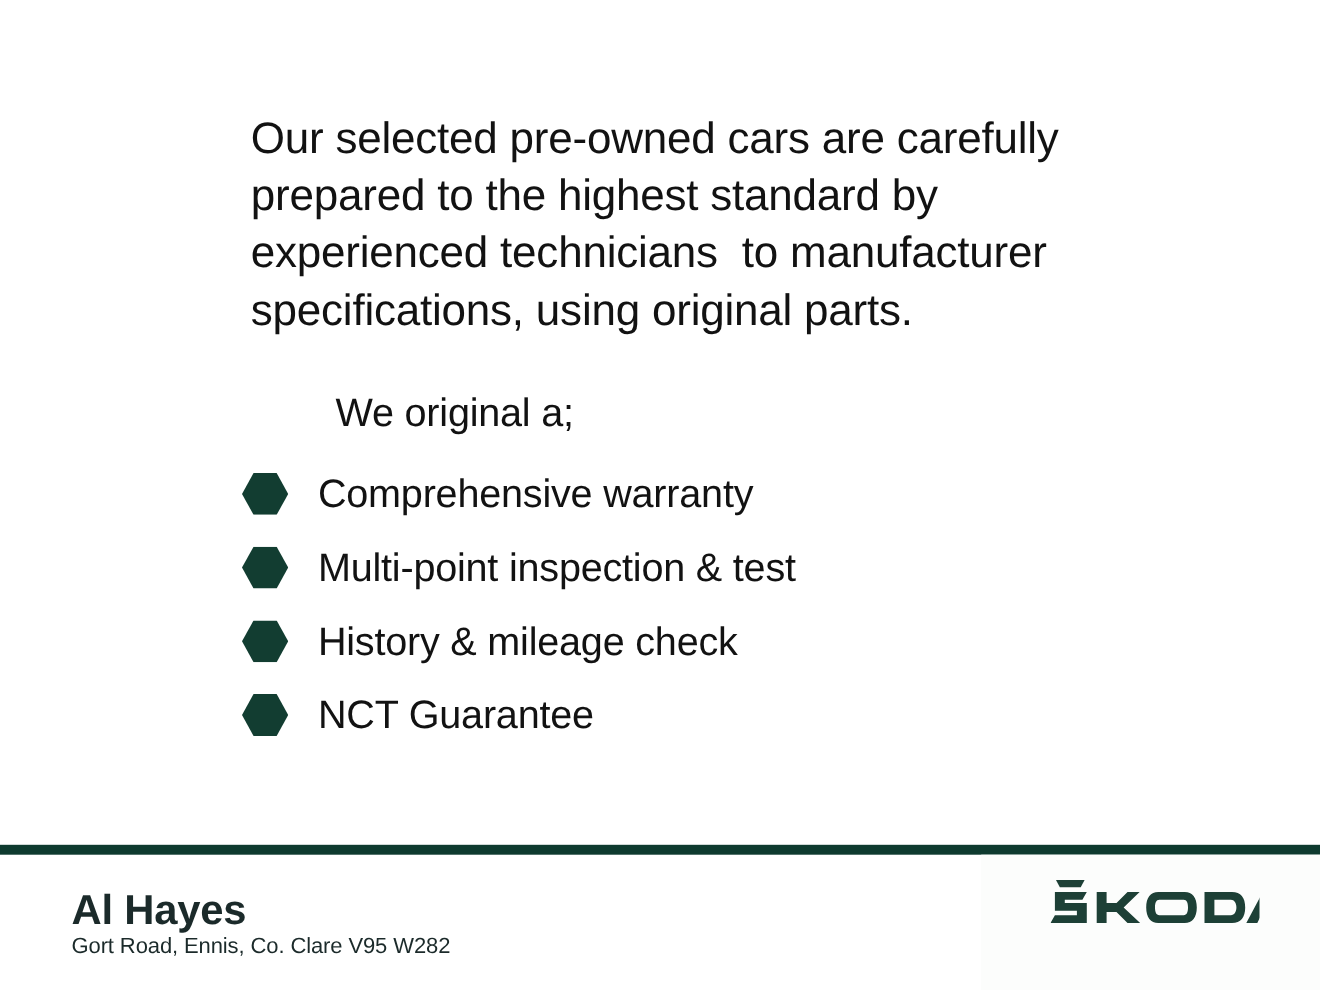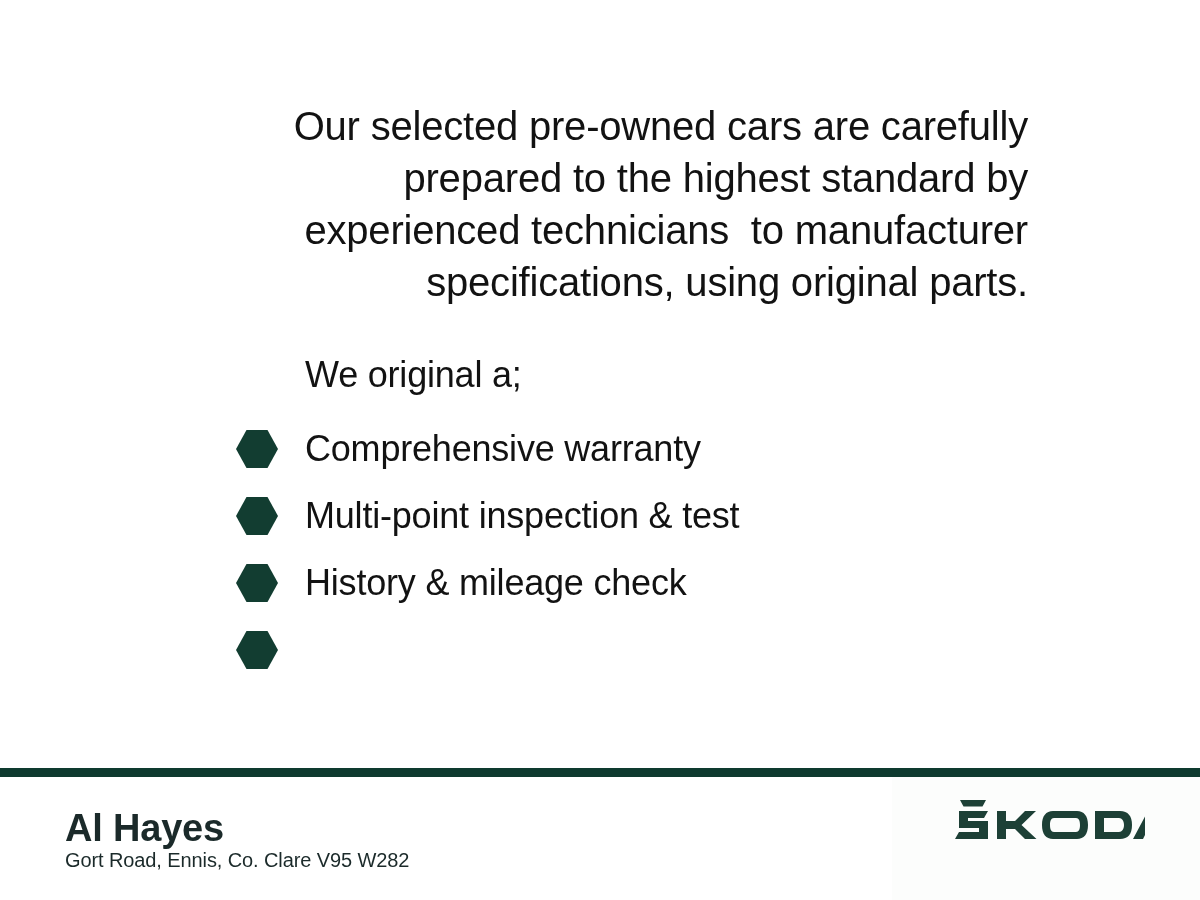--- a/index.html
+++ b/index.html
@@ -12,21 +12,20 @@
     background: #ffffff;
     font-family: "Liberation Sans", sans-serif;
     overflow: hidden;
   }
   .slide {
     position: relative;
     width: 1200px;
     height: 900px;
     background: #ffffff;
     box-sizing: border-box;
-    text-align: right;
   }
 
   
   .headline {
     position: absolute;
     left: 228px;
     top: 100px;
     width: 800px;
     font-size: 40px;
     line-height: 52px;
@@ -44,21 +43,21 @@
     font-size: 36px;
     line-height: 46px;
     color: #121212;
     font-weight: 400;
     letter-spacing: -0.2px;
   }
 
   
   .bullets {
     position: absolute;
-    left: 236px;
+    left: 220px;
     top: 415px;
     width: 800px;
     margin: 0;
     padding: 0;
     list-style: none;
   }
   .bullet-row {
     display: flex;
     align-items: center;
     height: 67px;
@@ -169,20 +168,21 @@
       </span>
       <span class="bullet-label">History &amp; mileage check</span>
     </li>
 
     <li class="bullet-row">
       <span class="hex">
         <svg viewBox="0 0 42 38" width="42" height="38" aria-hidden="true">
           <polygon points="10.5,0 31.5,0 42,19 31.5,38 10.5,38 0,19" fill="#123d31"></polygon>
         </svg>
       </span>
+      <span class="bullet-label">NCT Guarantee</span>
     </li>
 
   </ul>
 
   <div class="divider"></div>
 
   <div class="footer">
     <div class="logo-panel"></div>
 
     <div class="dealer-name">Al Hayes</div>

